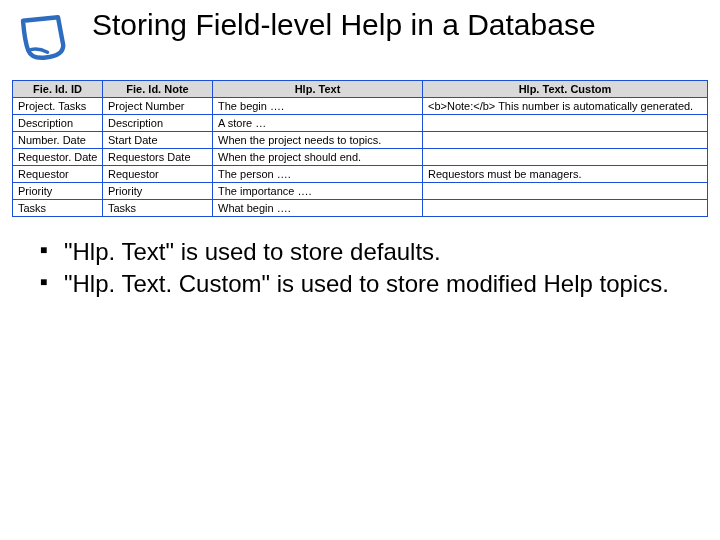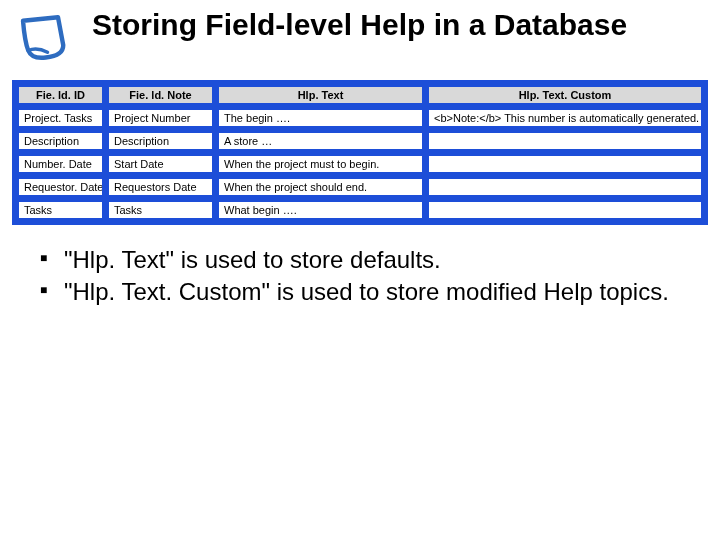--- a/index.html
+++ b/index.html
@@ -18,35 +18,35 @@
     padding: 6px 12px 8px 12px;
   }
   .icon-box {
     width: 80px;
     flex: 0 0 80px;
     padding-top: 6px;
   }
   .title {
     font-size: 30px;
     line-height: 1.15;
-    font-weight: 700;
+    font-weight: 400;
     padding-top: 2px;
   }
   .table-wrap {
     padding: 0 12px;
   }
   table {
     border-collapse: collapse;
     width: 100%;
     font-family: Arial, sans-serif;
     font-size: 11px;
     table-layout: fixed;
   }
   th, td {
-    border: 7px solid #1d4ed8;
+    border: 1px solid #1d4ed8;
     padding: 1px 5px;
     text-align: left;
     vertical-align: top;
     white-space: nowrap;
     overflow: hidden;
     height: 16px;
     line-height: 14px;
   }
   th {
     background: #d9d9d9;
@@ -119,27 +119,39 @@
       </tr>
       <tr>
         <td>Description</td>
         <td>Description</td>
         <td>A store …</td>
         <td></td>
       </tr>
       <tr>
         <td>Number. Date</td>
         <td>Start Date</td>
-        <td>When the project must to begin.</td>
+        <td>When the project needs to topics.</td>
         <td></td>
       </tr>
       <tr>
         <td>Requestor. Date</td>
         <td>Requestors Date</td>
         <td>When the project should end.</td>
+        <td></td>
+      </tr>
+      <tr>
+        <td>Requestor</td>
+        <td>Requestor</td>
+        <td>The person ….</td>
+        <td>Requestors must be managers.</td>
+      </tr>
+      <tr>
+        <td>Priority</td>
+        <td>Priority</td>
+        <td>The importance ….</td>
         <td></td>
       </tr>
       <tr>
         <td>Tasks</td>
         <td>Tasks</td>
         <td>What begin ….</td>
         <td></td>
       </tr>
     </tbody>
   </table>

